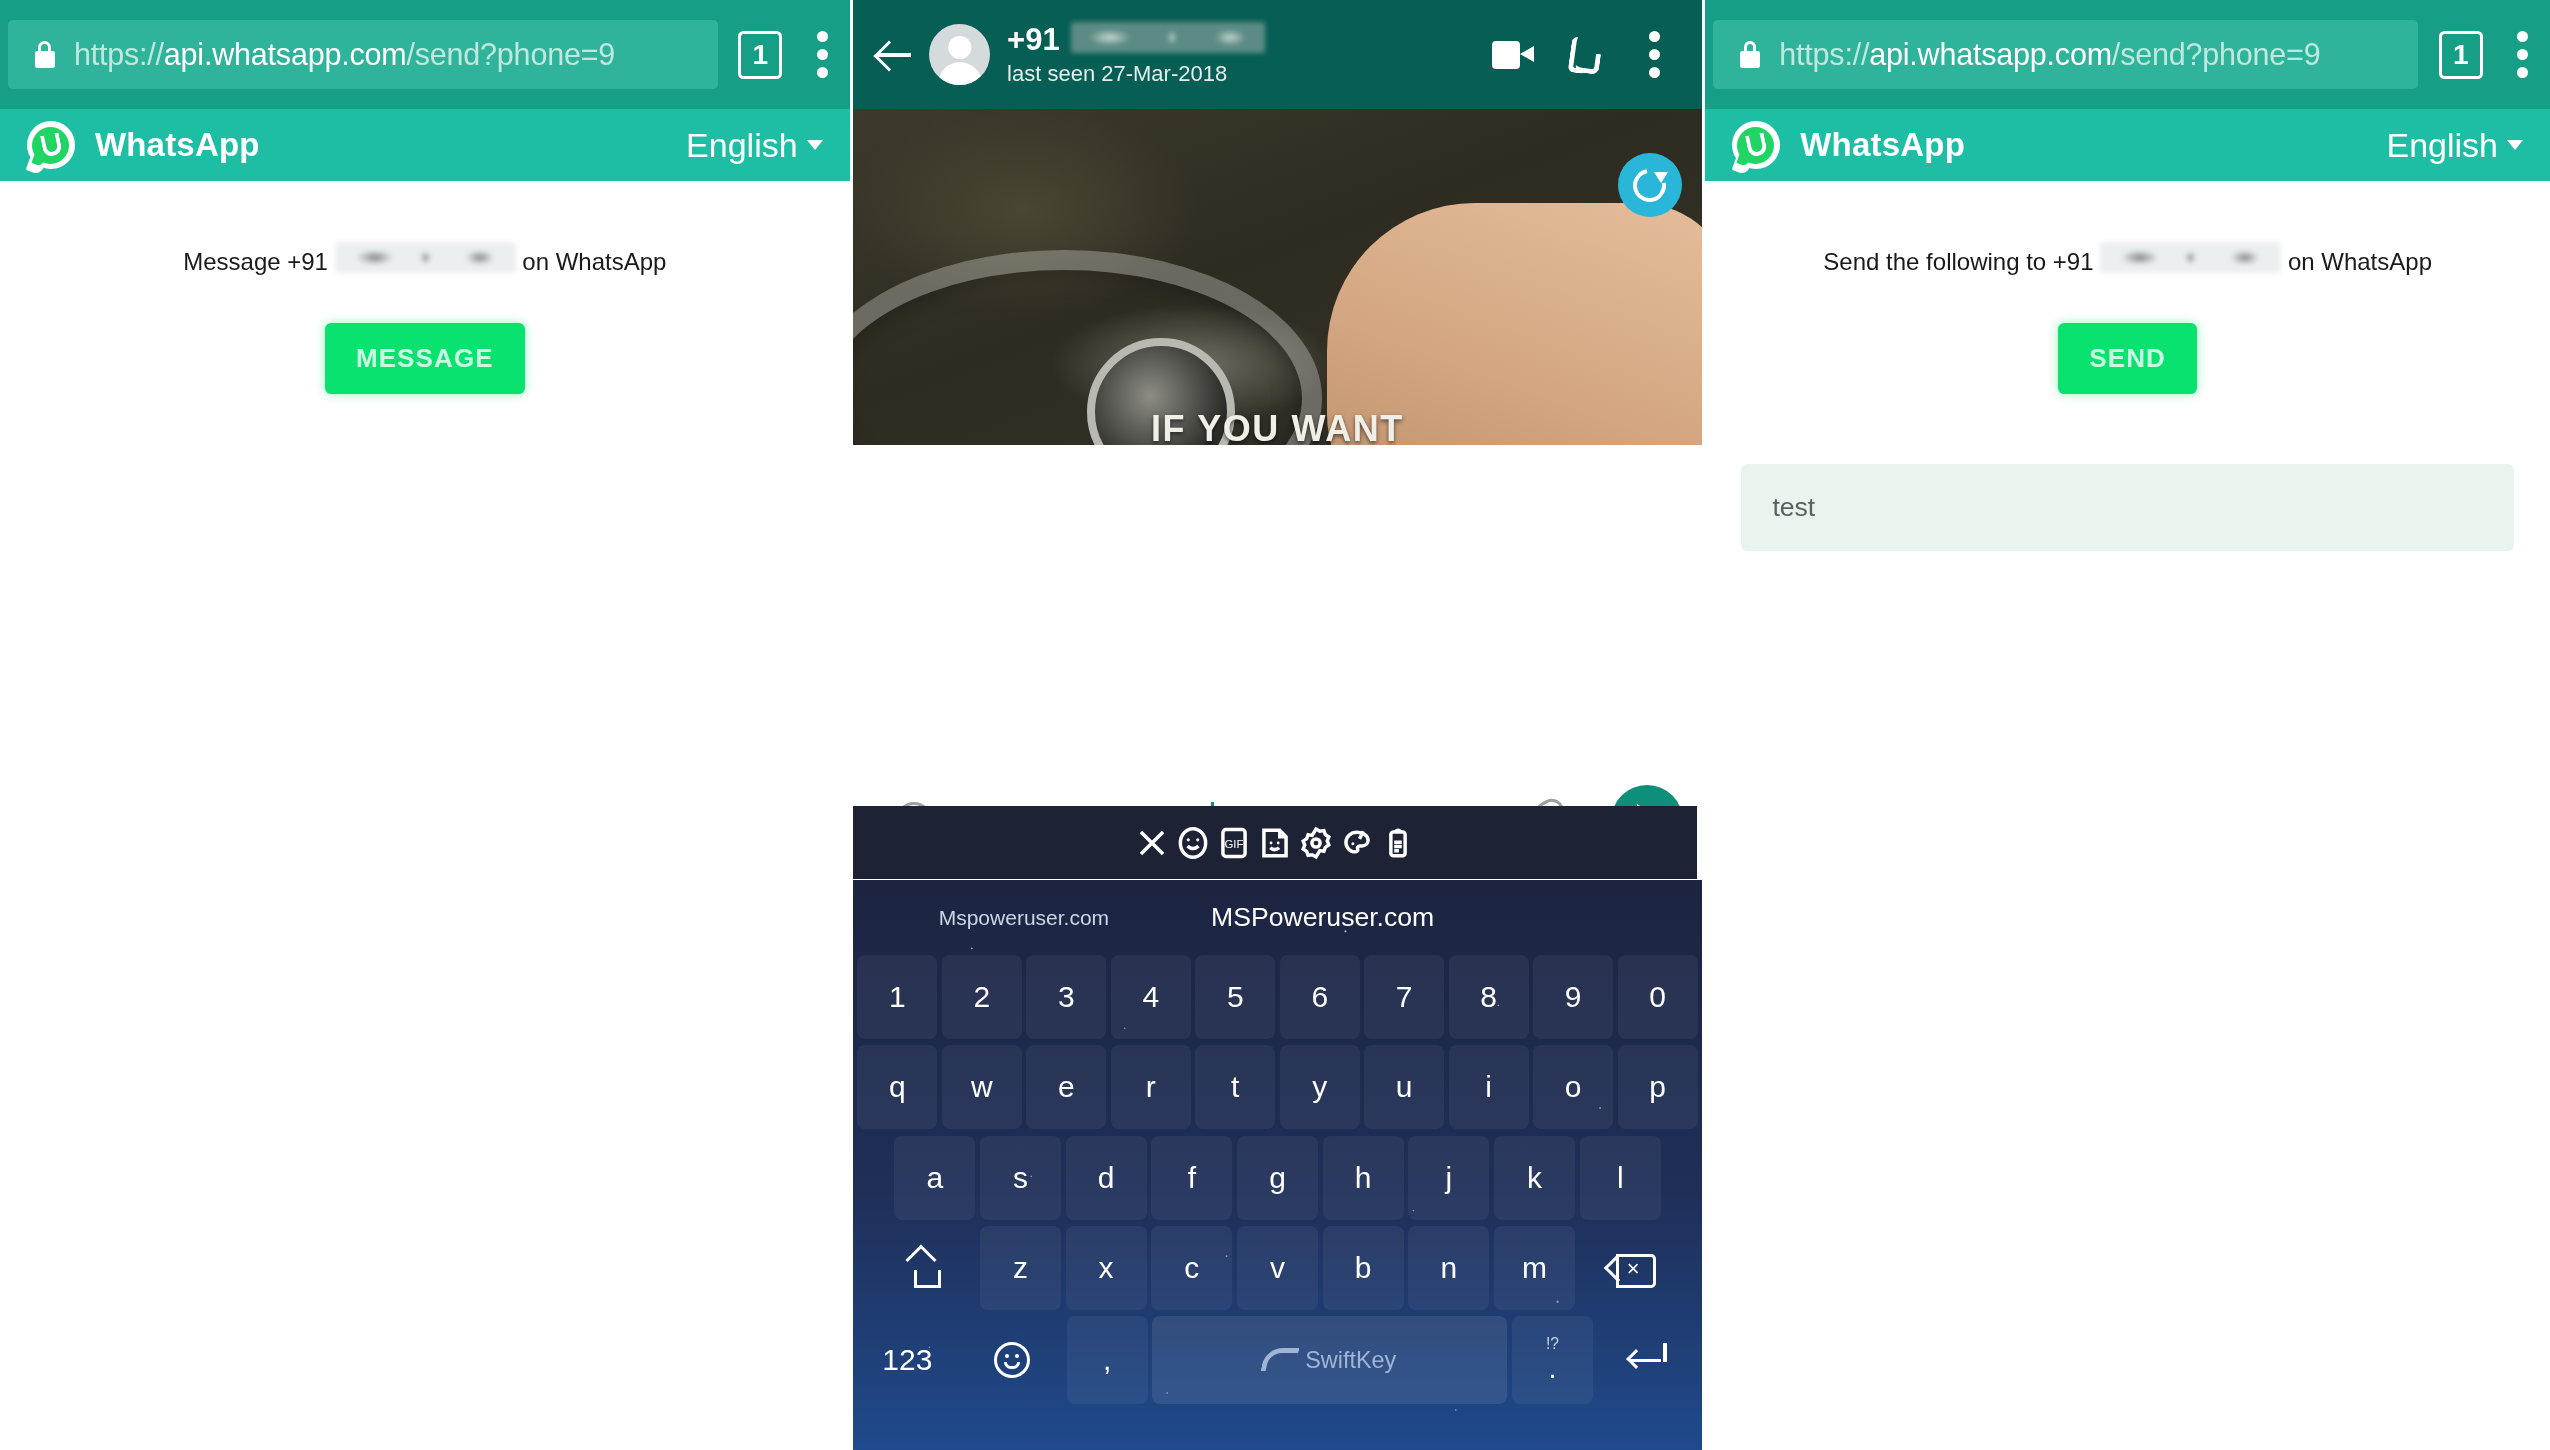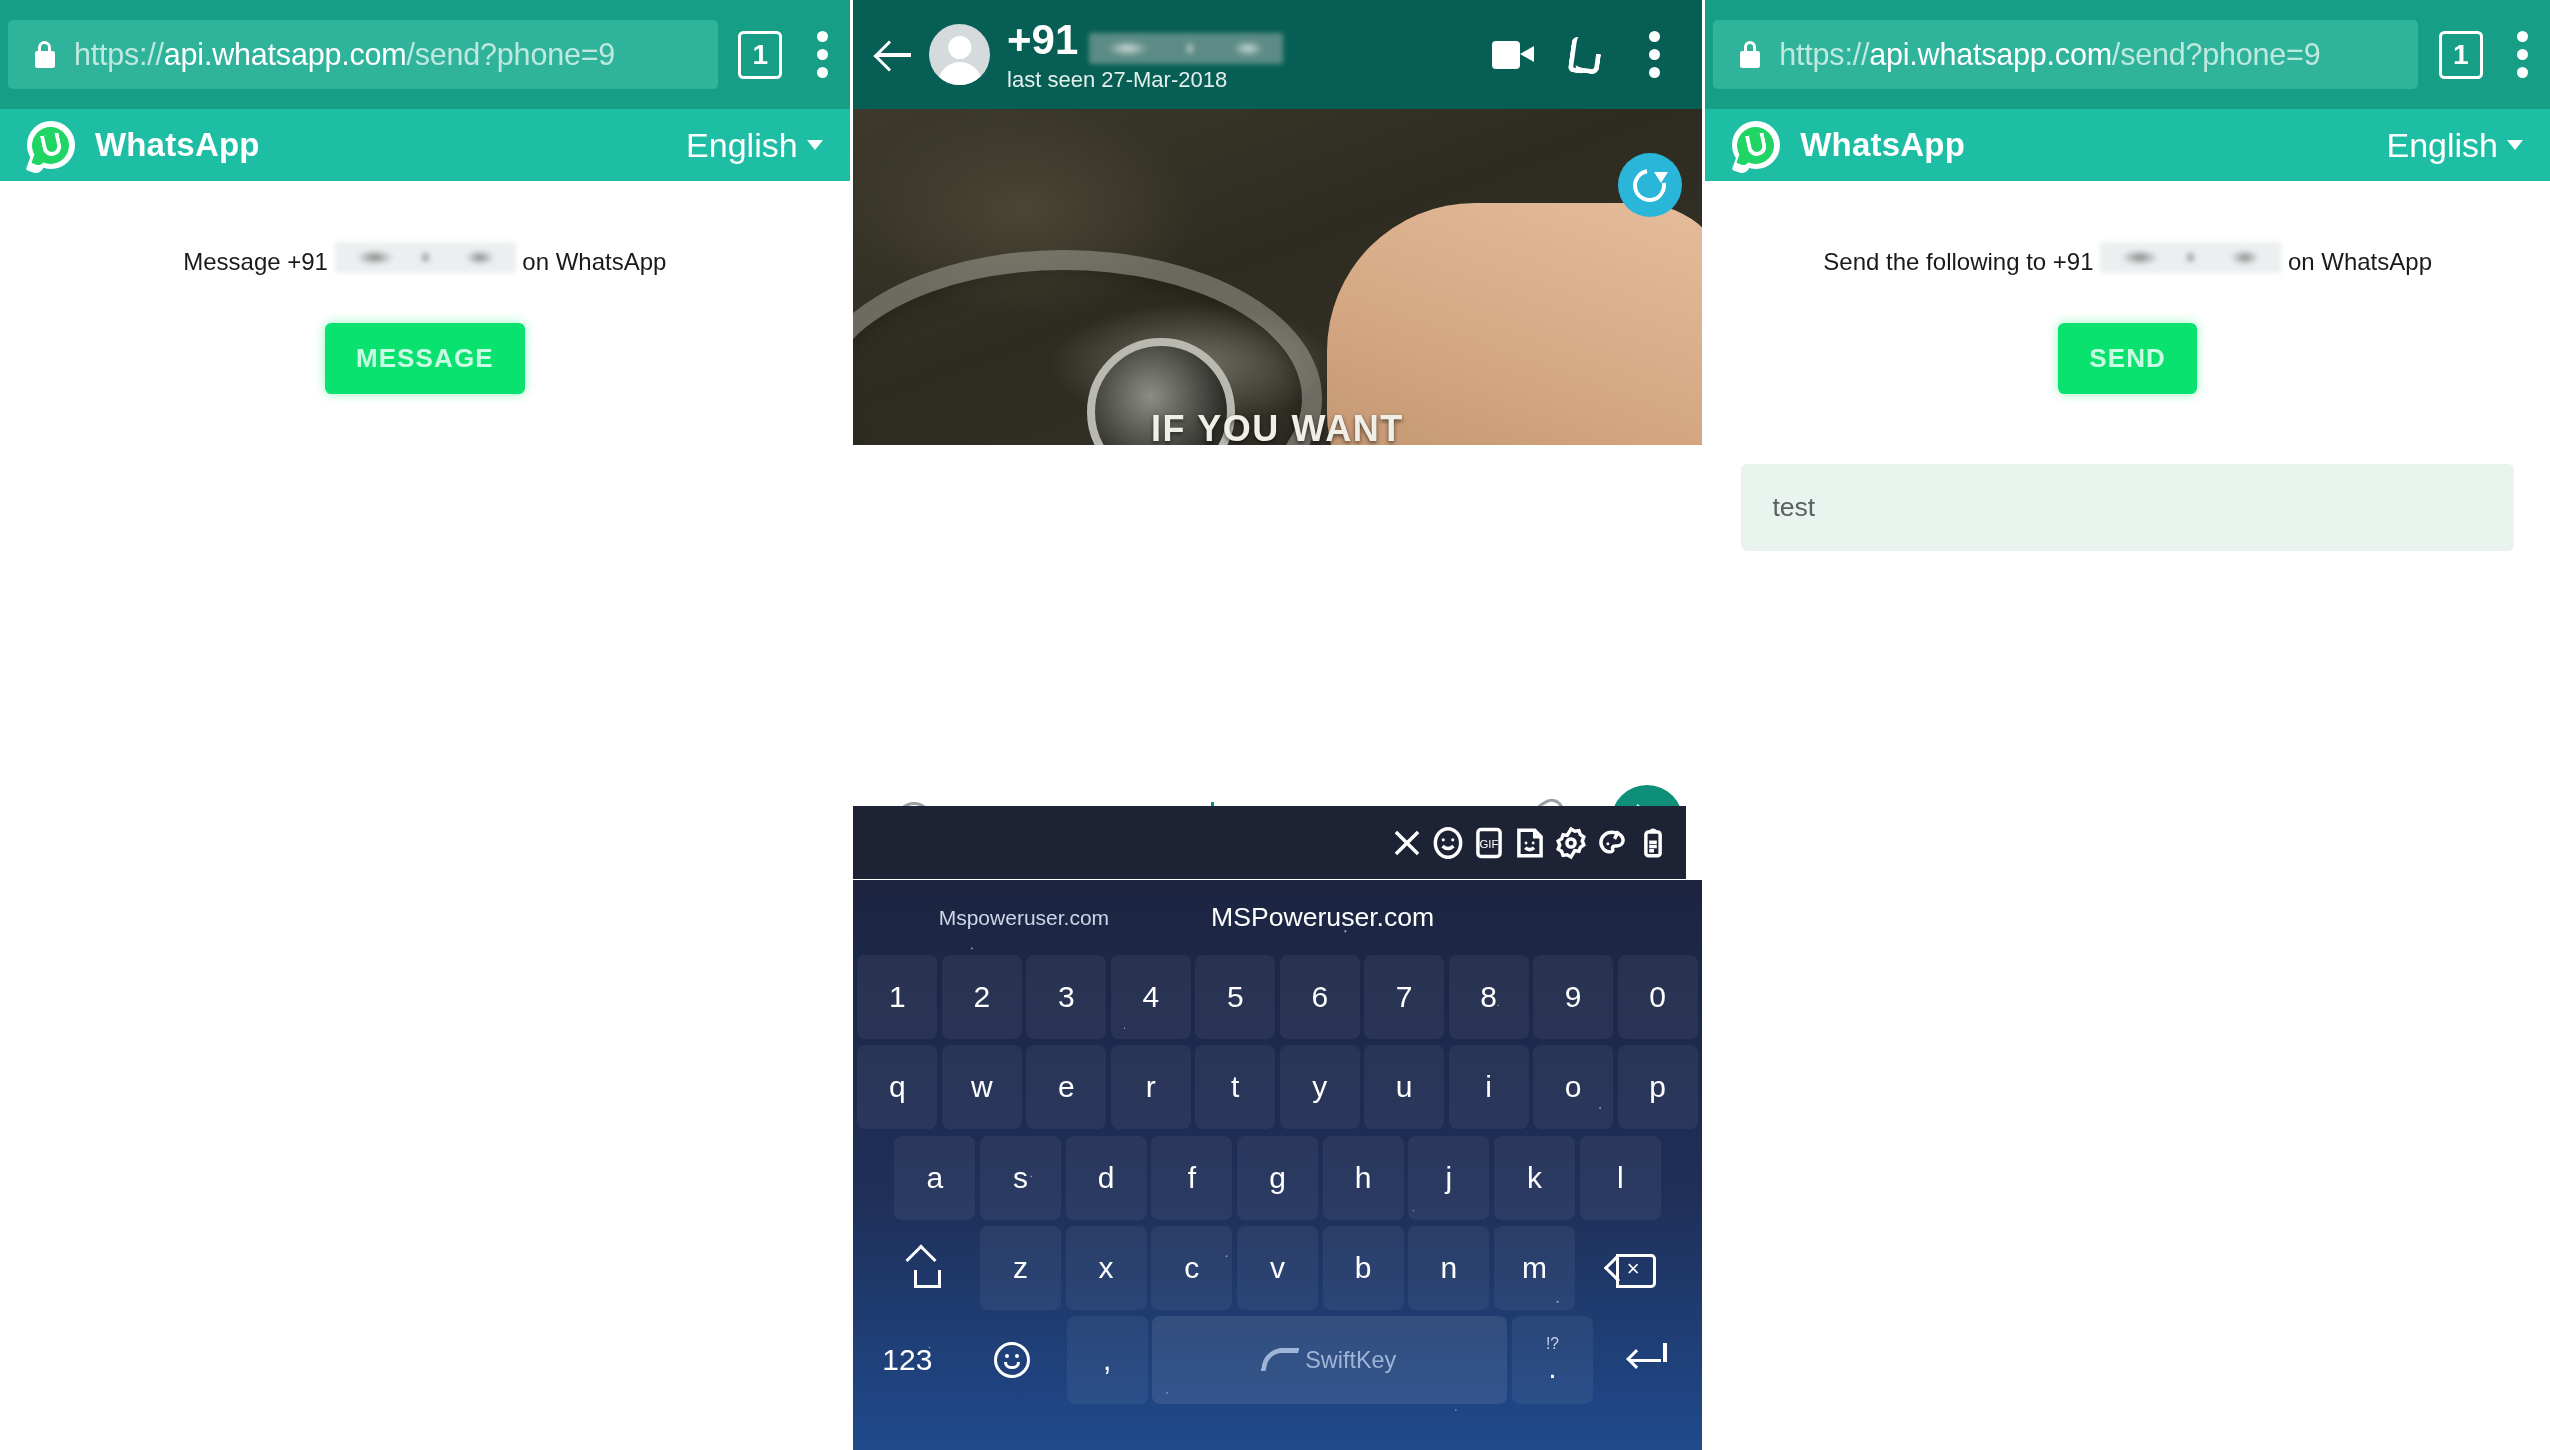--- a/index.html
+++ b/index.html
@@ -83,22 +83,22 @@
   .back-arrow:after { content:""; position:absolute; top:8.6px; left:1.6px;
       width:19px; height:19px; border-left:3.9px solid #fff; border-bottom:3.9px solid #fff;
       transform:rotate(45deg); }
   .avatar { width:61px; height:61px; border-radius:50%; background:#d5dbdd;
             position:relative; overflow:hidden; flex:none; }
   .avatar .head { position:absolute; left:50%; top:11.7px; transform:translateX(-50%);
       width:23.4px; height:23.4px; border-radius:50%; background:#fff; }
   .avatar .torso { position:absolute; left:50%; bottom:-12.5px; transform:translateX(-50%);
       width:44px; height:36px; border-radius:22px 22px 0 0; background:#fff; }
   .chat-who { flex:1; display:flex; flex-direction:column; gap:3.1px; min-width:0; }
-  .chat-name { color:#fff; font-size:42px; font-weight:bold; display:flex;
-               align-items:flex-end; gap:11px; }
+  .chat-name { color:#fff; font-size:31px; font-weight:bold; display:flex;
+               align-items:flex-start; gap:11px; }
   .chat-name .blurred2 { display:inline-block; width:194px; height:31px; border-radius:2.3px;
     background:
       radial-gradient(ellipse 30px 11px at 20% 50%, rgba(215,225,222,.95), rgba(215,225,222,0) 72%),
       radial-gradient(ellipse 7px 9.4px at 52% 50%, rgba(215,225,222,.9), rgba(215,225,222,0) 72%),
       radial-gradient(ellipse 22px 11px at 82% 50%, rgba(215,225,222,.92), rgba(215,225,222,0) 72%),
       linear-gradient(rgba(120,155,148,.75),rgba(120,155,148,.75));
     filter:blur(2.7px); }
   .chat-sub { color:#e4efec; font-size:22px; }
   .hdr-icons { display:flex; align-items:center; gap:34px; padding-right:4.7px; }
   .ic-video { width:42px; height:28px; position:relative; flex:none; }
@@ -166,23 +166,23 @@
       border:3.9px solid #9aa0a3; border-radius:12.5px; }
   .ic-clip:after { content:""; position:absolute; left:13.3px; top:7.8px; width:9.4px; height:23.4px;
       border:3.9px solid #9aa0a3; border-radius:6.3px; }
   .send-btn { width:72px; height:72px; border-radius:50%; background:#0d8f7a;
       display:flex; align-items:center; justify-content:center; flex:none; cursor:pointer; }
   .send-tri { width:0; height:0; border-top:17px solid transparent;
       border-bottom:17px solid transparent; border-left:26.6px solid #fff;
       margin-left:5.5px; }
 
   
-  .kb-toolbar { position:absolute; left:0; right:16px; top:806px; height:73px;
+  .kb-toolbar { position:absolute; left:0; right:5px; top:806px; height:73px;
       background:#1d2234; display:flex; align-items:center;
-      justify-content:flex-end; padding:0 13px; }
+      justify-content:center; padding:0 13px; }
   .kb-ic { width:41px; height:41px; color:#fff; display:flex; align-items:center;
            justify-content:center; cursor:pointer; }
   .kb-ic svg { width:38px; height:38px; fill:none; stroke:#fff; stroke-width:2.2; }
 
   .kb { position:absolute; left:0; right:0; top:880px; bottom:0;
       background:linear-gradient(180deg,#1c2440 0%,#1f2f58 55%,#1f4a8c 100%);
       overflow:hidden; }
   .stars { position:absolute; inset:0; pointer-events:none;
       background-image:
         radial-gradient(1.3px 1.3px at 14% 12%, rgba(255,255,255,.85), transparent),

